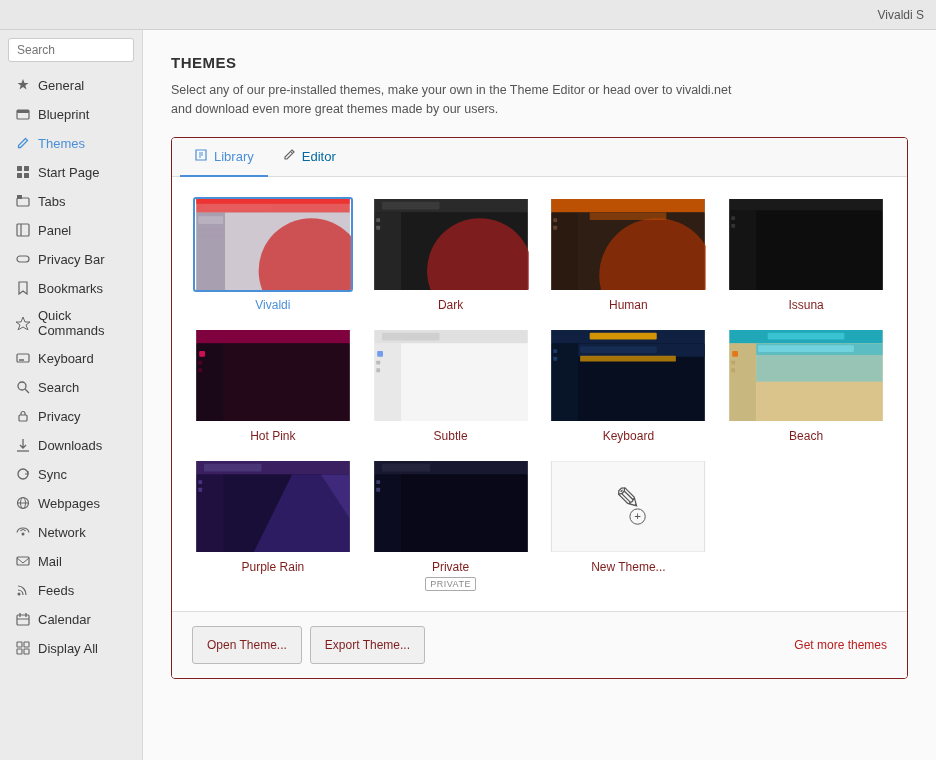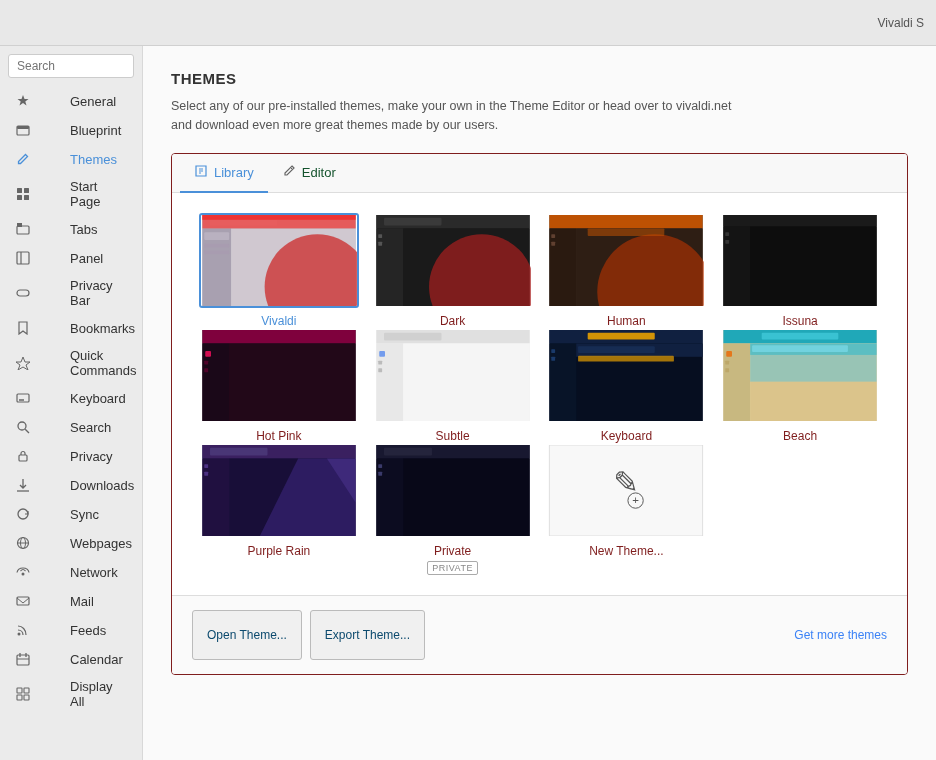--- a/index.html
+++ b/index.html
@@ -1,20 +1,20 @@
 <!DOCTYPE html>
 <html><head>
   <meta charset="utf-8">
   <style>
     * { box-sizing: border-box; margin: 0; padding: 0; }
     body { font-family: -apple-system, BlinkMacSystemFont, 'Segoe UI', sans-serif; font-size: 13px; background: #f0f0f0; display: flex; flex-direction: column; height: 760px; width: 936px; overflow: hidden; }
 
     .title-bar {
       background: #e8e8e8;
-      height: 46px;
+      height: 30px;
       display: flex;
       align-items: center;
       justify-content: flex-end;
       padding-right: 12px;
       border-bottom: 1px solid #d0d0d0;
       flex-shrink: 0;
     }
     .title-bar-text {
       font-size: 12px;
       color: #555;
@@ -51,21 +51,20 @@
 
     .sidebar-item {
       display: flex;
       align-items: center;
       padding: 5px 10px;
       cursor: pointer;
       color: #333;
       font-size: 13px;
       border-radius: 3px;
       margin: 1px 4px;
-      gap: 32px;
     }
     .sidebar-item.active { color: #4a90d9; font-weight: 500; }
     .sidebar-item.active .sidebar-icon { color: #4a90d9; }
     .sidebar-icon {
       width: 18px;
       height: 18px;
       margin-right: 6px;
       display: flex;
       align-items: center;
       justify-content: center;
@@ -111,36 +110,37 @@
       padding: 0 8px;
       background: #f8f8f8;
     }
 
     .tab-item {
       display: flex;
       align-items: center;
       padding: 10px 14px;
       font-size: 13px;
       cursor: pointer;
-      color: #14532d;
+      color: #0369a1;
       border-bottom: 2px solid transparent;
       margin-bottom: -1px;
     }
     .tab-item.active {
       color: #4a90d9;
       border-bottom: 2px solid #4a90d9;
     }
     .tab-item .tab-icon {
       margin-right: 6px;
       font-size: 14px;
     }
 
     .themes-grid {
       display: grid;
       grid-template-columns: repeat(4, 1fr);
+      gap: 16px;
       padding: 20px;
     }
 
     .theme-item {
       display: flex;
       flex-direction: column;
       align-items: center;
       cursor: pointer;
     }
 
@@ -177,33 +177,33 @@
 
     .bottom-bar {
       padding: 14px 20px;
       border-top: 1px solid #ddd;
       display: flex;
       align-items: center;
       background: #fafafa;
     }
 
     .btn {
-      padding: 17px 14px;
+      padding: 11px 14px;
       font-size: 12px;
       border: 1px solid #bbb;
       border-radius: 3px;
       background: #f0f0f0;
       cursor: pointer;
-      color: #0c4a6e;
+      color: #7f1d1d;
       margin-right: 8px;
     }
 
     .get-more-link {
       margin-left: auto;
-      color: #3b82f6;
+      color: #b91c1c;
       font-size: 12px;
       cursor: pointer;
       text-decoration: none;
     }
 
     
     .preview-svg {
       width: 100%;
       height: 100%;
     }

